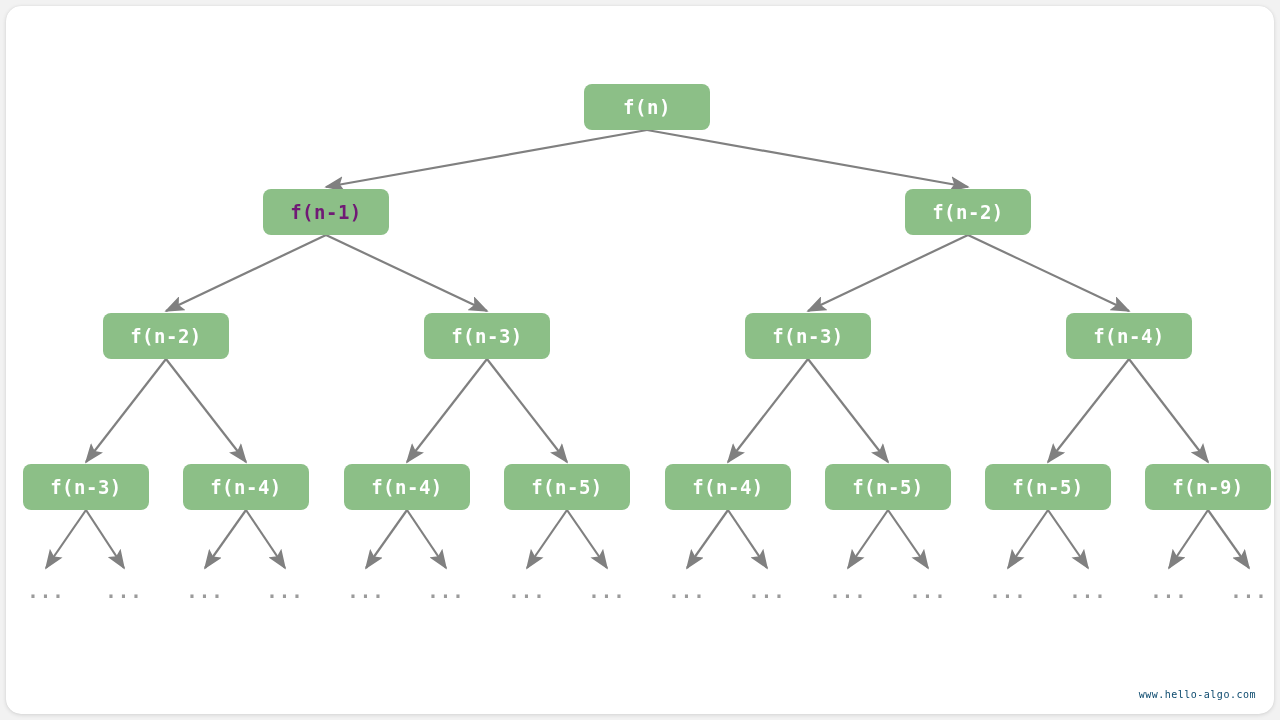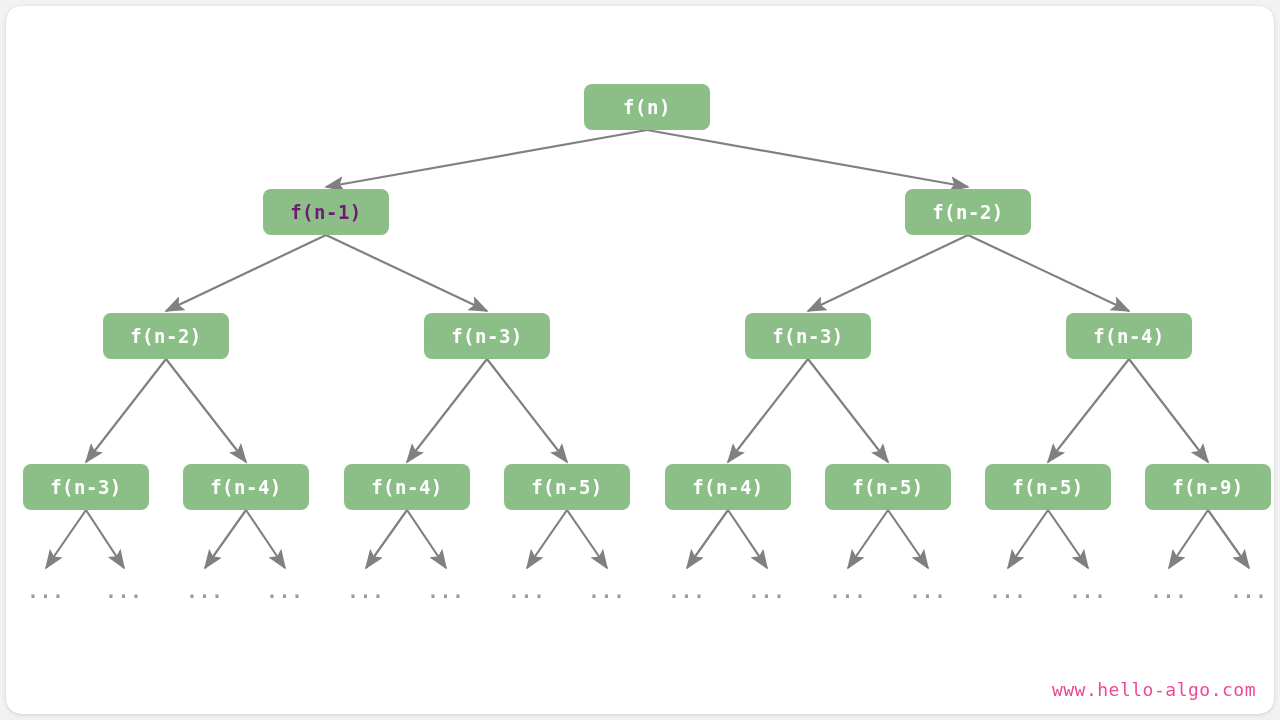--- a/index.html
+++ b/index.html
@@ -60,23 +60,23 @@
     font-size: 19px;
     font-weight: 700;
     letter-spacing: 1px;
     transform: translate(-50%, -50%);
     white-space: nowrap;
   }
   #watermark {
     position: absolute;
     right: 18px;
     bottom: 14px;
-    color: #ec4899;
+    color: #0c4a6e;
     font-family: "DejaVu Sans Mono", "Liberation Mono", monospace;
-    font-size: 18px;
+    font-size: 10px;
     letter-spacing: 0.5px;
     white-space: nowrap;
   }
 </style>
 </head>
 <body>
 
 <div id="stage">
   <div id="card">
 

